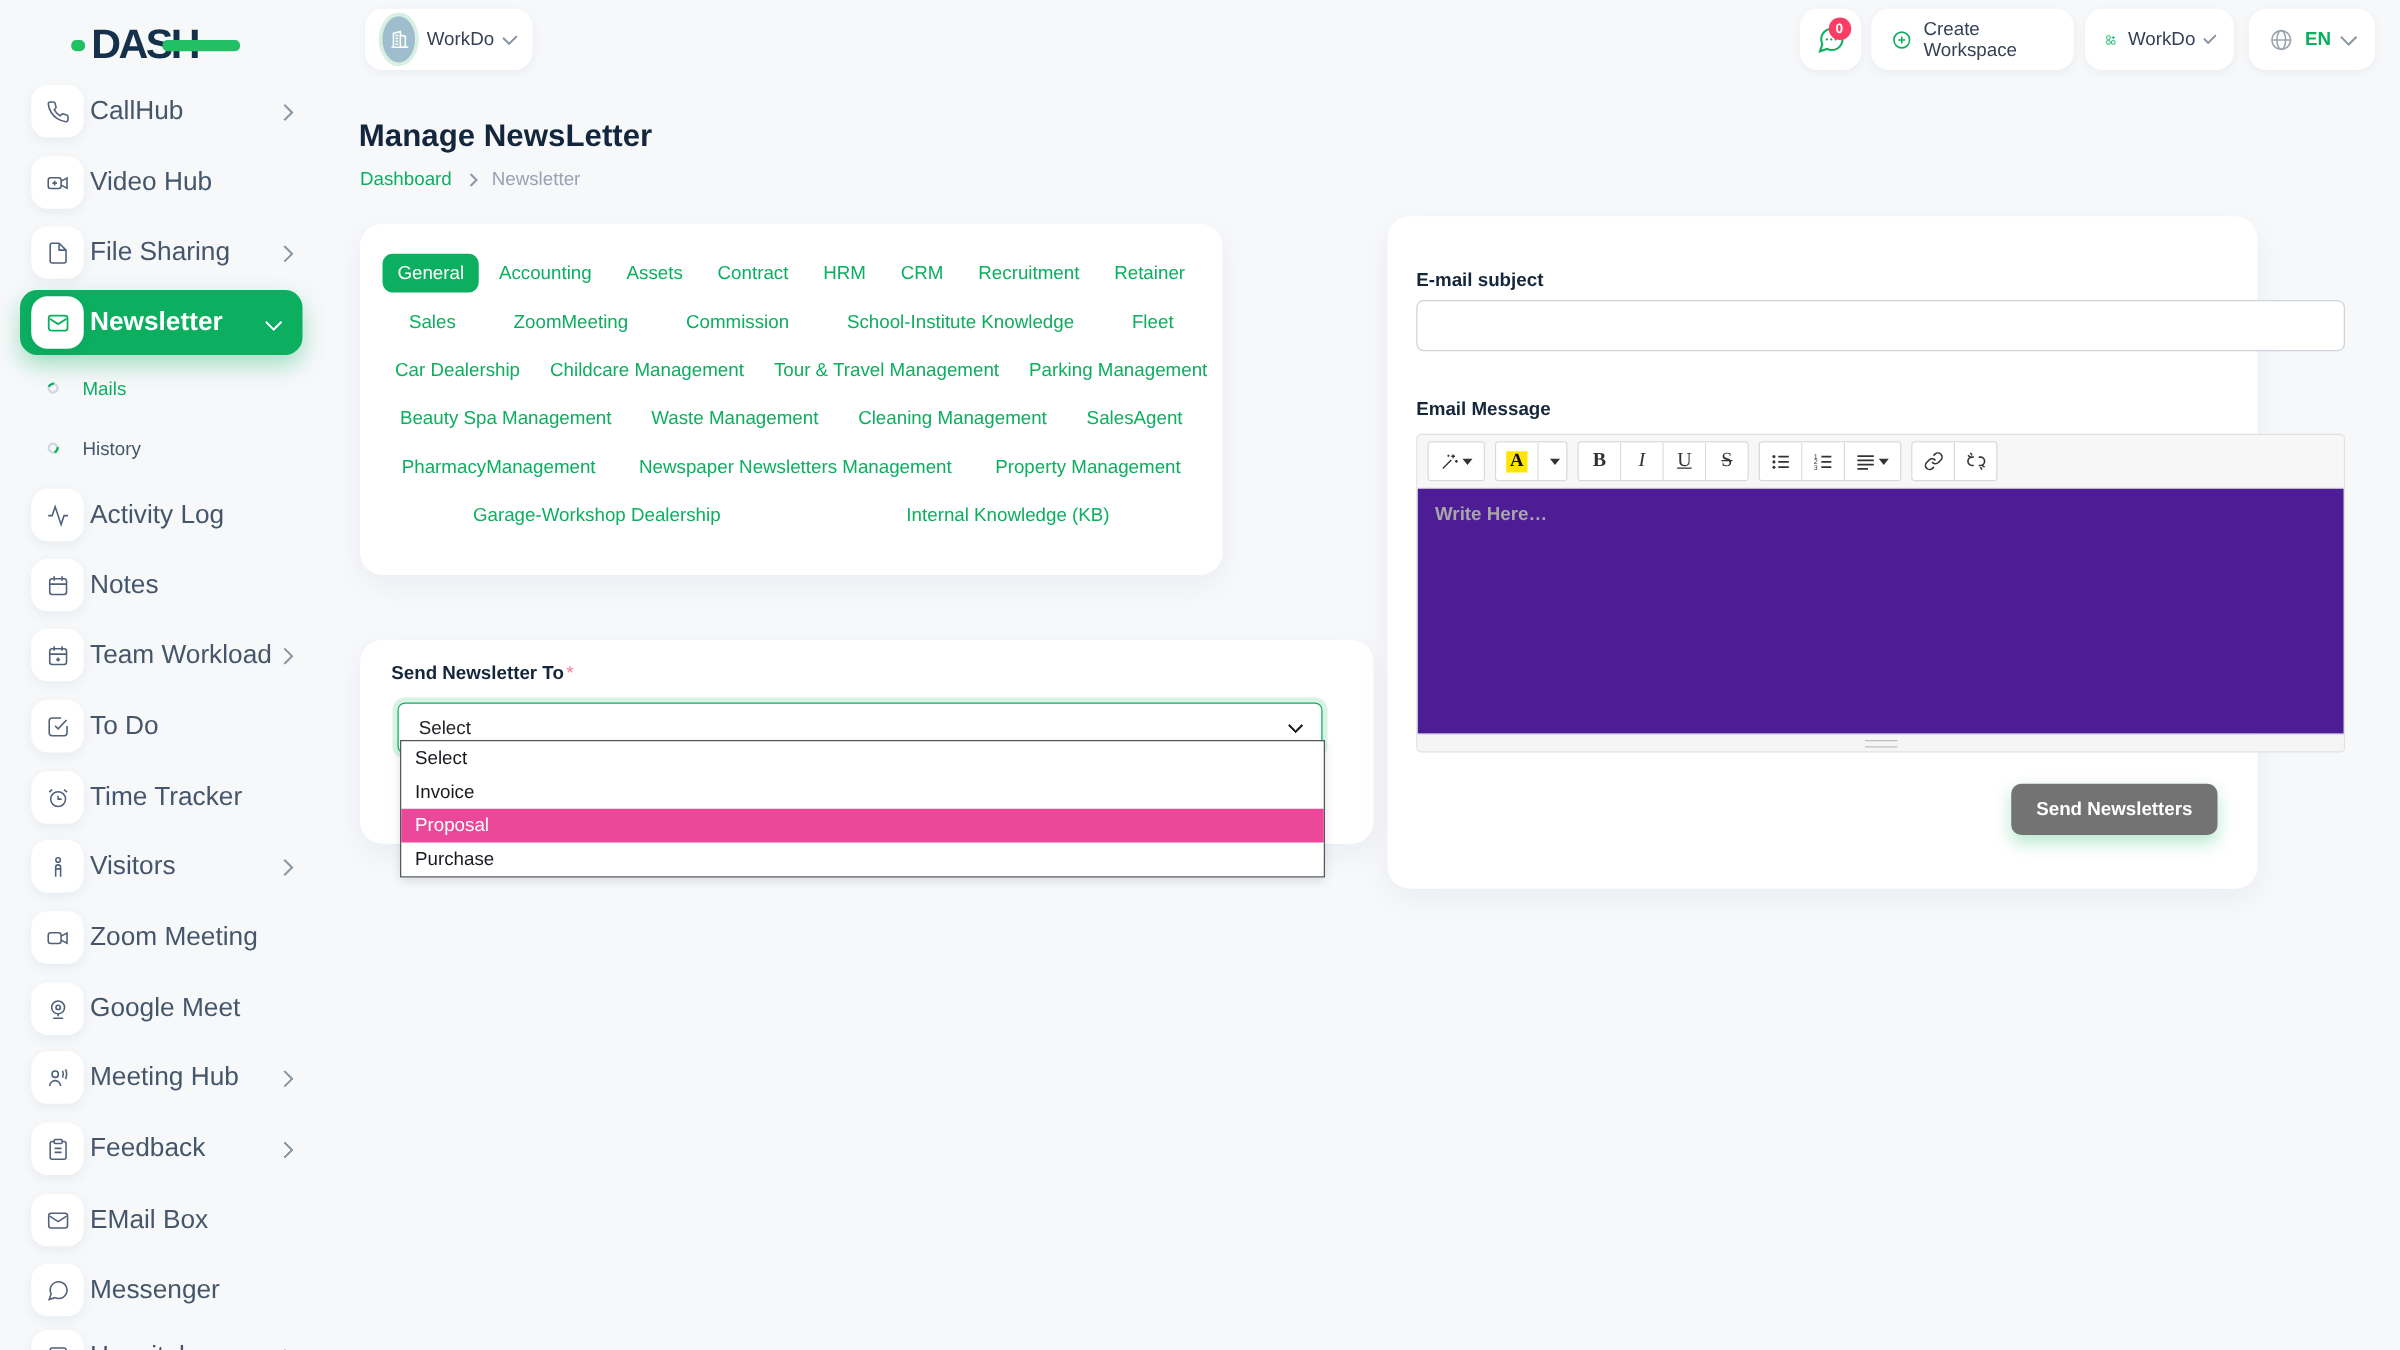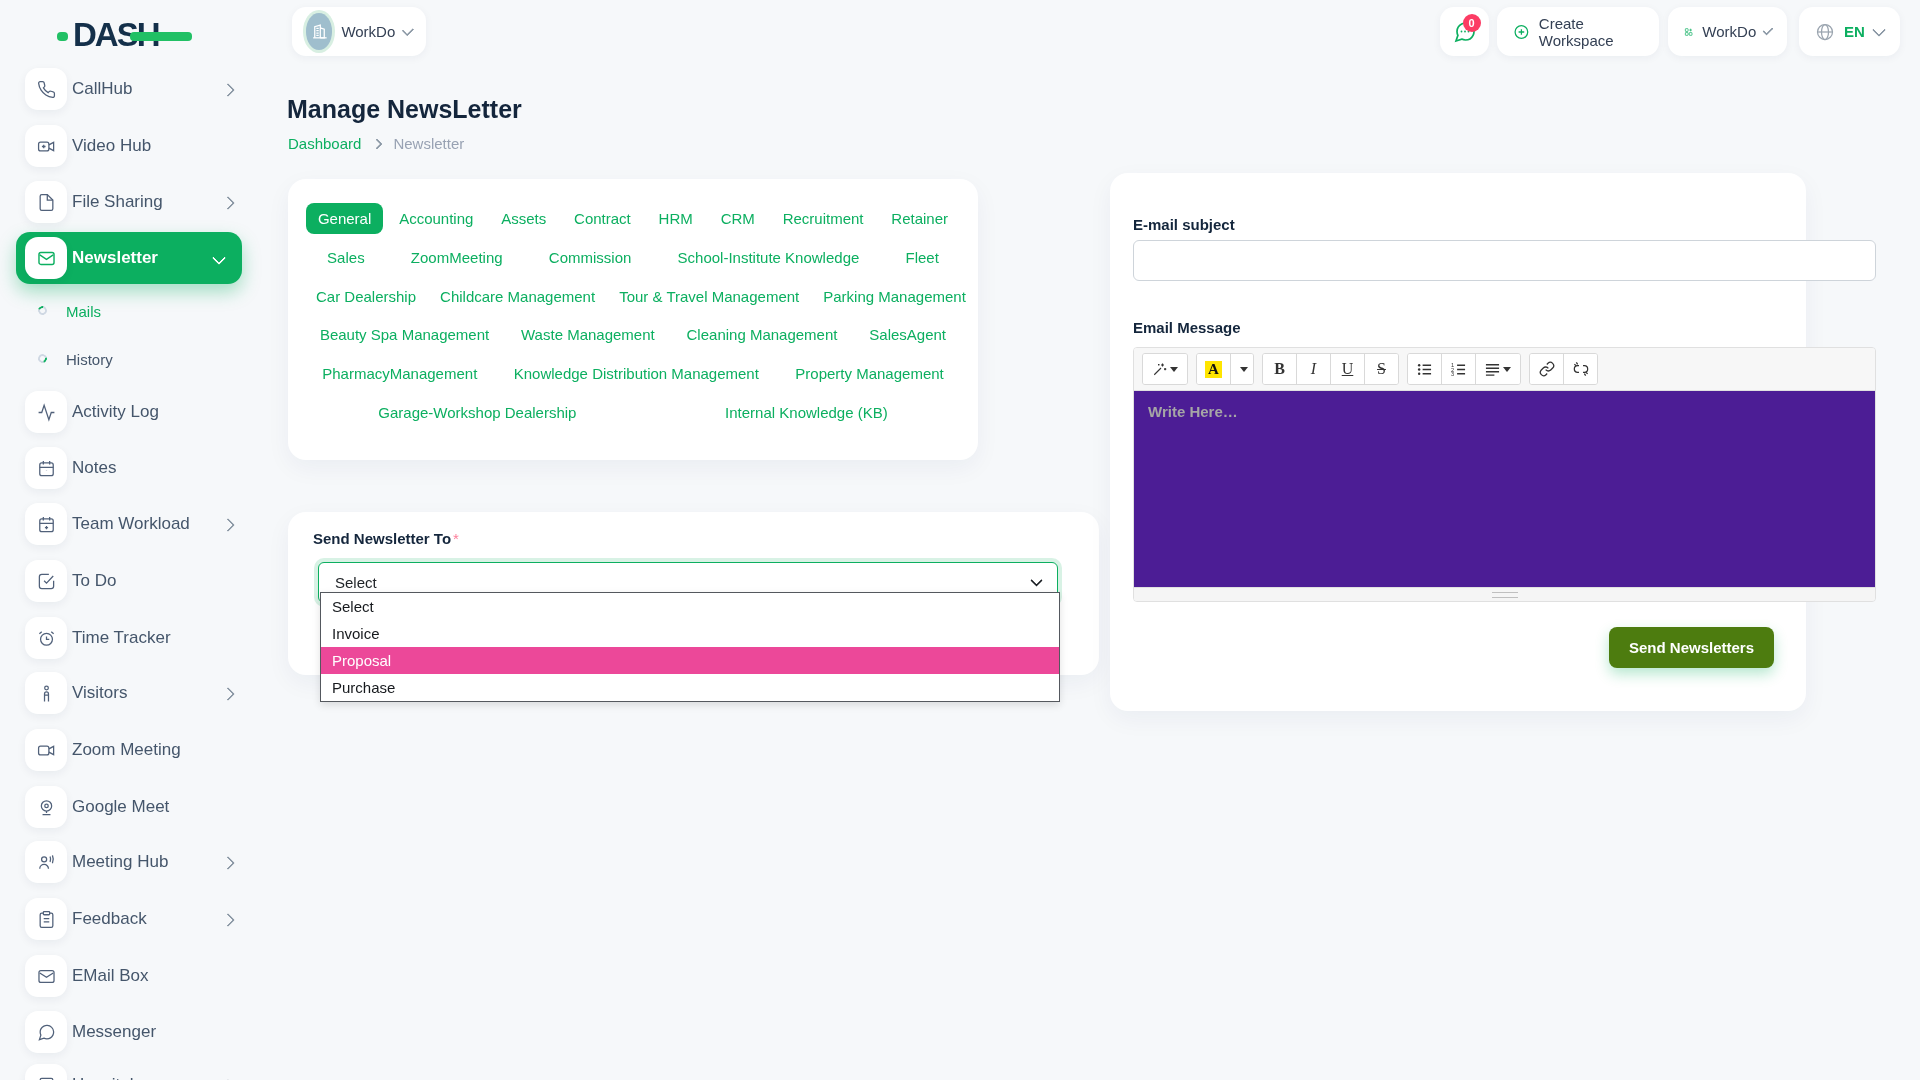--- a/index.html
+++ b/index.html
@@ -24,21 +24,21 @@
          box-shadow:0 2px 8px rgba(24,40,70,.05);font-size:15px;color:#344054;gap:9px;padding:0 16px;box-sizing:border-box;}
   .ws-av{width:37px;height:37px;border-radius:50%;background:#9fbecd;display:flex;align-items:center;justify-content:center;
          box-shadow:0 0 0 3px #d8efe2;}
   .badge{position:absolute;right:-4px;top:-6px;min-width:18px;height:18px;border-radius:9px;background:#fc3c64;color:#fff;
          font-size:11px;font-weight:700;display:flex;align-items:center;justify-content:center;padding:0 4px;box-sizing:border-box;}
 
   
   .srow{position:absolute;left:0;width:257px;height:52px;cursor:pointer;}
   .ibox{position:absolute;left:25px;top:5px;width:42px;height:42px;border-radius:13px;background:#fff;
         box-shadow:0 3px 10px rgba(20,30,60,.06);display:flex;align-items:center;justify-content:center;color:#51617a;}
-  .slabel{position:absolute;left:72px;top:0;height:52px;display:flex;align-items:center;font-size:17px;color:#45566b;}
+  .slabel{position:absolute;left:72px;top:0;height:52px;display:flex;align-items:center;font-size:21px;color:#45566b;}
   .schev{position:absolute;right:24px;top:22px;}
   .srow.active{left:16px;width:226px;background:#0caf60;border-radius:14px;box-shadow:0 8px 18px rgba(12,175,96,.35);}
   .srow.active .ibox{left:9px;color:#0caf60;}
   .srow.active .slabel{left:56px;color:#fff;font-weight:700;}
   .srow.active .schev{right:18px;top:21px;}
   .subrow{position:absolute;left:0;width:257px;height:40px;cursor:pointer;}
   .bullet{position:absolute;left:38px;top:15px;width:9px;height:9px;border-radius:50%;
           border:2px solid #cfd8e3;border-top-color:#0caf60;box-sizing:border-box;}
   .subrow .slabel{left:66px;height:40px;font-size:15px;}
   .subrow.active .slabel{color:#0caf60;}
@@ -81,21 +81,21 @@
   .tb{width:33px;height:30px;display:flex;align-items:center;justify-content:center;border-right:1px solid #d9d9d9;
       cursor:pointer;color:#333;background:#fff;}
   .tb:last-child{border-right:none;}
   .tb .srf{font-family:"Liberation Serif","DejaVu Serif",serif;font-size:16px;font-weight:700;}
   .caret{display:inline-block;width:0;height:0;border-left:4px solid transparent;border-right:4px solid transparent;
          border-top:5px solid #333;margin-left:3px;}
   .acolor{background:#ffe500;padding:0 3px;font-weight:700;font-family:"Liberation Serif",serif;font-size:15px;color:#111;}
   .earea{height:196px;background:#4c1d95;padding:12px 14px;font-size:15px;color:#a6a6a6;box-sizing:border-box;font-weight:bold;}
   .estatus{height:13px;background:#f5f5f5;border-top:1px solid #e0e0e0;display:flex;align-items:center;justify-content:center;}
   .grip{width:26px;height:4px;border-top:1px solid #bfbfbf;border-bottom:1px solid #bfbfbf;}
-  .send-btn{position:absolute;right:32px;top:454px;height:41px;padding:0 20px;background:#4d7c0f;color:#fff;border:none;
+  .send-btn{position:absolute;right:32px;top:454px;height:41px;padding:0 20px;background:#737373;color:#fff;border:none;
             border-radius:8px;font-size:15px;font-weight:600;cursor:pointer;box-shadow:0 6px 14px rgba(12,175,96,.3);
             font-family:inherit;}
 </style>
 </head>
 <body>
 
 <div id="app">
 
   <div class="logo">
     <span class="dot"></span>
@@ -377,21 +377,21 @@
       <span class="tab">Parking Management</span>
     </div>
     <div class="trow">
       <span class="tab">Beauty Spa Management</span>
       <span class="tab">Waste Management</span>
       <span class="tab">Cleaning Management</span>
       <span class="tab">SalesAgent</span>
     </div>
     <div class="trow">
       <span class="tab">PharmacyManagement</span>
-      <span class="tab">Knowledge Distribution Management</span>
+      <span class="tab">Newspaper Newsletters Management</span>
       <span class="tab">Property Management</span>
     </div>
     <div class="trow">
       <span class="tab">Garage-Workshop Dealership</span>
       <span class="tab">Internal Knowledge (KB)</span>
     </div>
   </div>
 
   <div class="card form-card">
     <div class="flabel">

